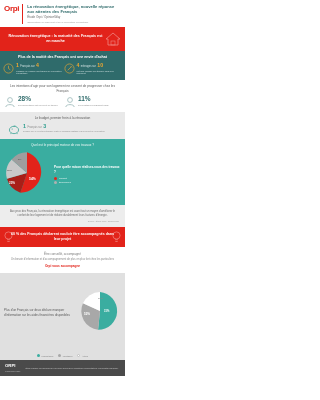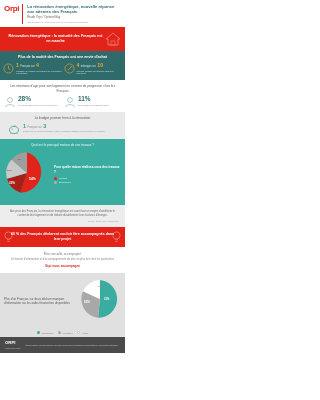--- a/index.html
+++ b/index.html
@@ -3,21 +3,21 @@
 <meta charset="utf-8">
 <style>
   * { margin:0; padding:0; box-sizing:border-box; }
   html,body { width:125px; height:400px; }
   body {
     font-family:"Liberation Sans", sans-serif;
     background:#ffffff;
     overflow:hidden;
     -webkit-font-smoothing:antialiased;
   }
-  .page { width:125px; height:336px; position:relative; display:flex; flex-direction:column; }
+  .page { width:125px; height:376px; position:relative; display:flex; flex-direction:column; }
 
   
   .header { background:#fff; padding:4px 4px 3px 4px; display:flex; gap:3px; align-items:flex-start; }
   .logo { font-size:8px; font-weight:bold; color:#e2231a; letter-spacing:-0.3px; line-height:1;
           padding-top:1px; flex:0 0 auto; position:relative; }
   .htxt { flex:1; padding-left:4px; border-left:1.2px solid #e2231a; }
   .h1 { font-size:4.1px; font-weight:bold; color:#2f6b6b; line-height:1.32; }
   .h2 { font-size:3px; color:#6b6b6b; line-height:1.3; margin-top:1.5px; }
   .h3 { font-size:2.4px; color:#9a9a9a; line-height:1.3; margin-top:1px; }
 

